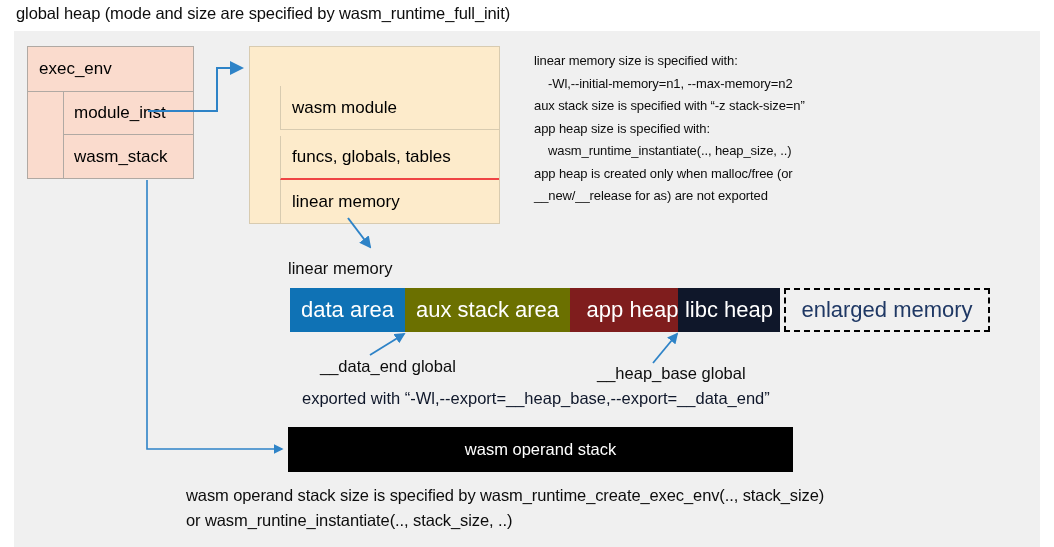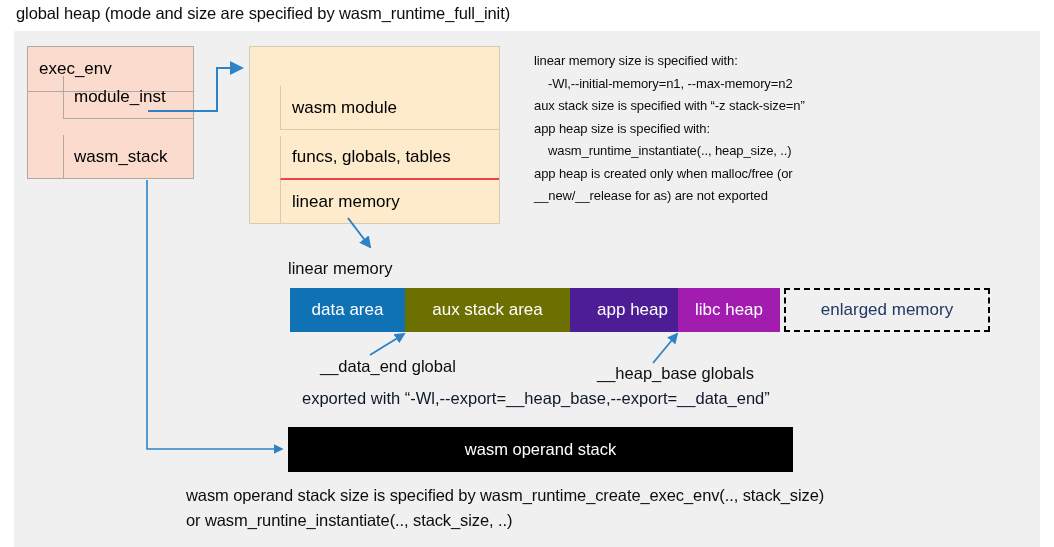--- a/index.html
+++ b/index.html
@@ -67,21 +67,21 @@
     width: 130px;
     height: 43px;
     box-sizing: border-box;
     border-left: 1px solid #b0a9a3;
     display: flex;
     align-items: center;
     padding-left: 10px;
     font-size: 17px;
     color: #000;
   }
-  #exec-module-inst { top: 29px; border-bottom: 1px solid #b0a9a3; }
+  #exec-module-inst { top: 45px; border-bottom: 1px solid #b0a9a3; }
   #exec-wasm-stack  { top: 88px; height: 43px; }
 
   
   #module-instance-box {
     left: 249px;
     top: 46px;
     width: 251px;
     height: 178px;
     border: 1px solid #d8cbb0;
     background: #fdebcb;
@@ -143,21 +143,21 @@
     top: 288px;
     height: 44px;
   }
   .mem-seg {
     position: absolute;
     top: 0;
     height: 44px;
     display: flex;
     align-items: center;
     justify-content: center;
-    font-size: 17px;
+    font-size: 22px;
     color: #ffffff;
     box-sizing: border-box;
     white-space: nowrap;
   }
   #seg-enlarged {
     color: #1f3864;
     background: #f0f0f0;
     border: 2.5px dashed #000000;
   }
 
@@ -244,27 +244,27 @@
 app heap size is specified with:
     wasm_runtime_instantiate(.., heap_size, ..)
 app heap is created only when malloc/free (or
 __new/__release for as) are not exported</div>
 
   <div class="abs" id="linear-memory-label">linear memory</div>
 
   <div class="abs" id="memory-bar">
     <div class="mem-seg" id="seg-data-area" style="left: 0px; width: 115px; background: rgb(15, 114, 181);">data area</div>
     <div class="mem-seg" id="seg-aux-stack" style="left: 115px; width: 165px; background: rgb(107, 112, 0);">aux stack area</div>
-    <div class="mem-seg" id="seg-app-heap" style="left: 280px; width: 125px; background: #4c1d95;">app heap</div>
-    <div class="mem-seg" id="seg-libc-heap" style="left: 388px; width: 102px; background: #a21caf;">libc heap</div>
+    <div class="mem-seg" id="seg-app-heap" style="left: 280px; width: 125px; background: #7f1d1d;">app heap</div>
+    <div class="mem-seg" id="seg-libc-heap" style="left: 388px; width: 102px; background: #0f172a;">libc heap</div>
     <div class="mem-seg" id="seg-enlarged" style="left: 494px; width: 206px; background: rgb(240, 240, 240); color: rgb(31, 56, 100);">enlarged memory</div>
   </div>
 
   <div class="abs" id="label-data-end">__data_end global</div>
-  <div class="abs" id="label-heap-base">__heap_base globals</div>
+  <div class="abs" id="label-heap-base">__heap_base global</div>
   <div class="abs" id="label-exported-with">exported with “-Wl,--export=__heap_base,--export=__data_end”</div>
 
   <div class="abs" id="operand-stack-box" style="background: #000000;">wasm operand stack</div>
 
   <div class="abs" id="bottom-notes">wasm operand stack size is specified by wasm_runtime_create_exec_env(.., stack_size)
 or wasm_runtine_instantiate(.., stack_size, ..)</div>
 
   <svg class="abs" id="connectors" viewBox="0 0 1054 547" xmlns="http://www.w3.org/2000/svg">
     <defs>
       <marker id="arrowhead" markerWidth="7" markerHeight="7" refX="6" refY="3.5" orient="auto" markerUnits="strokeWidth">

